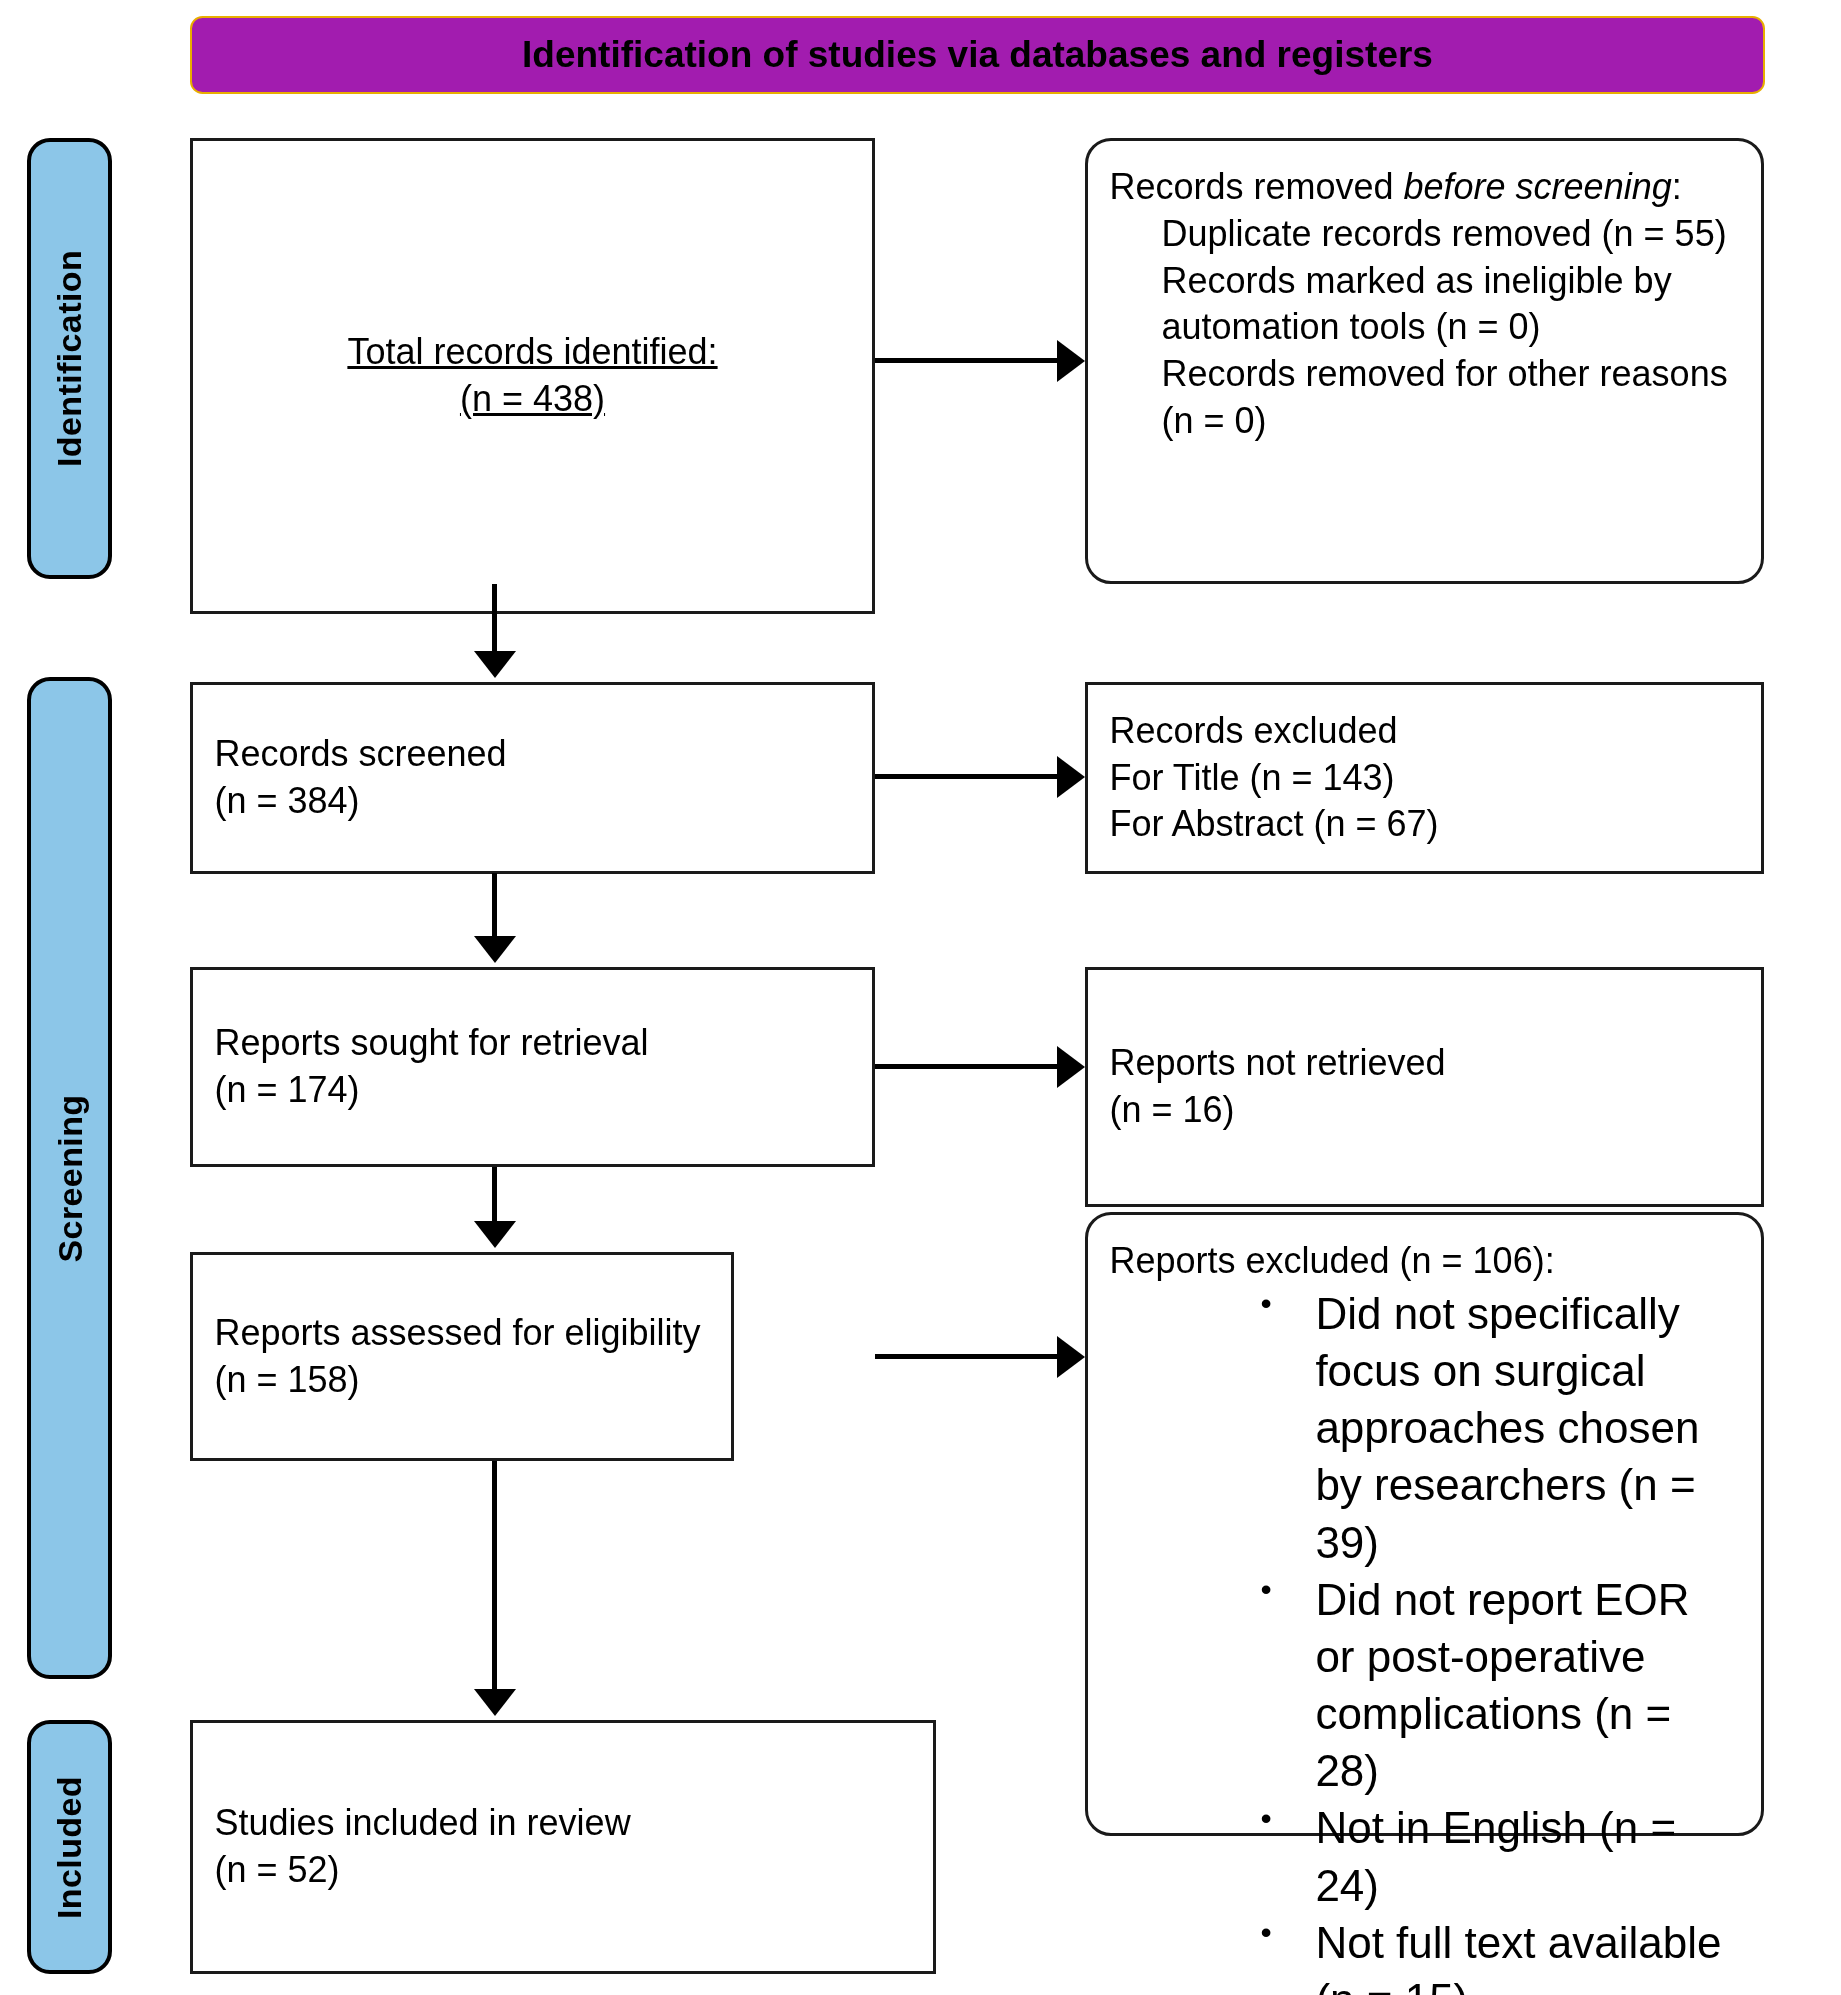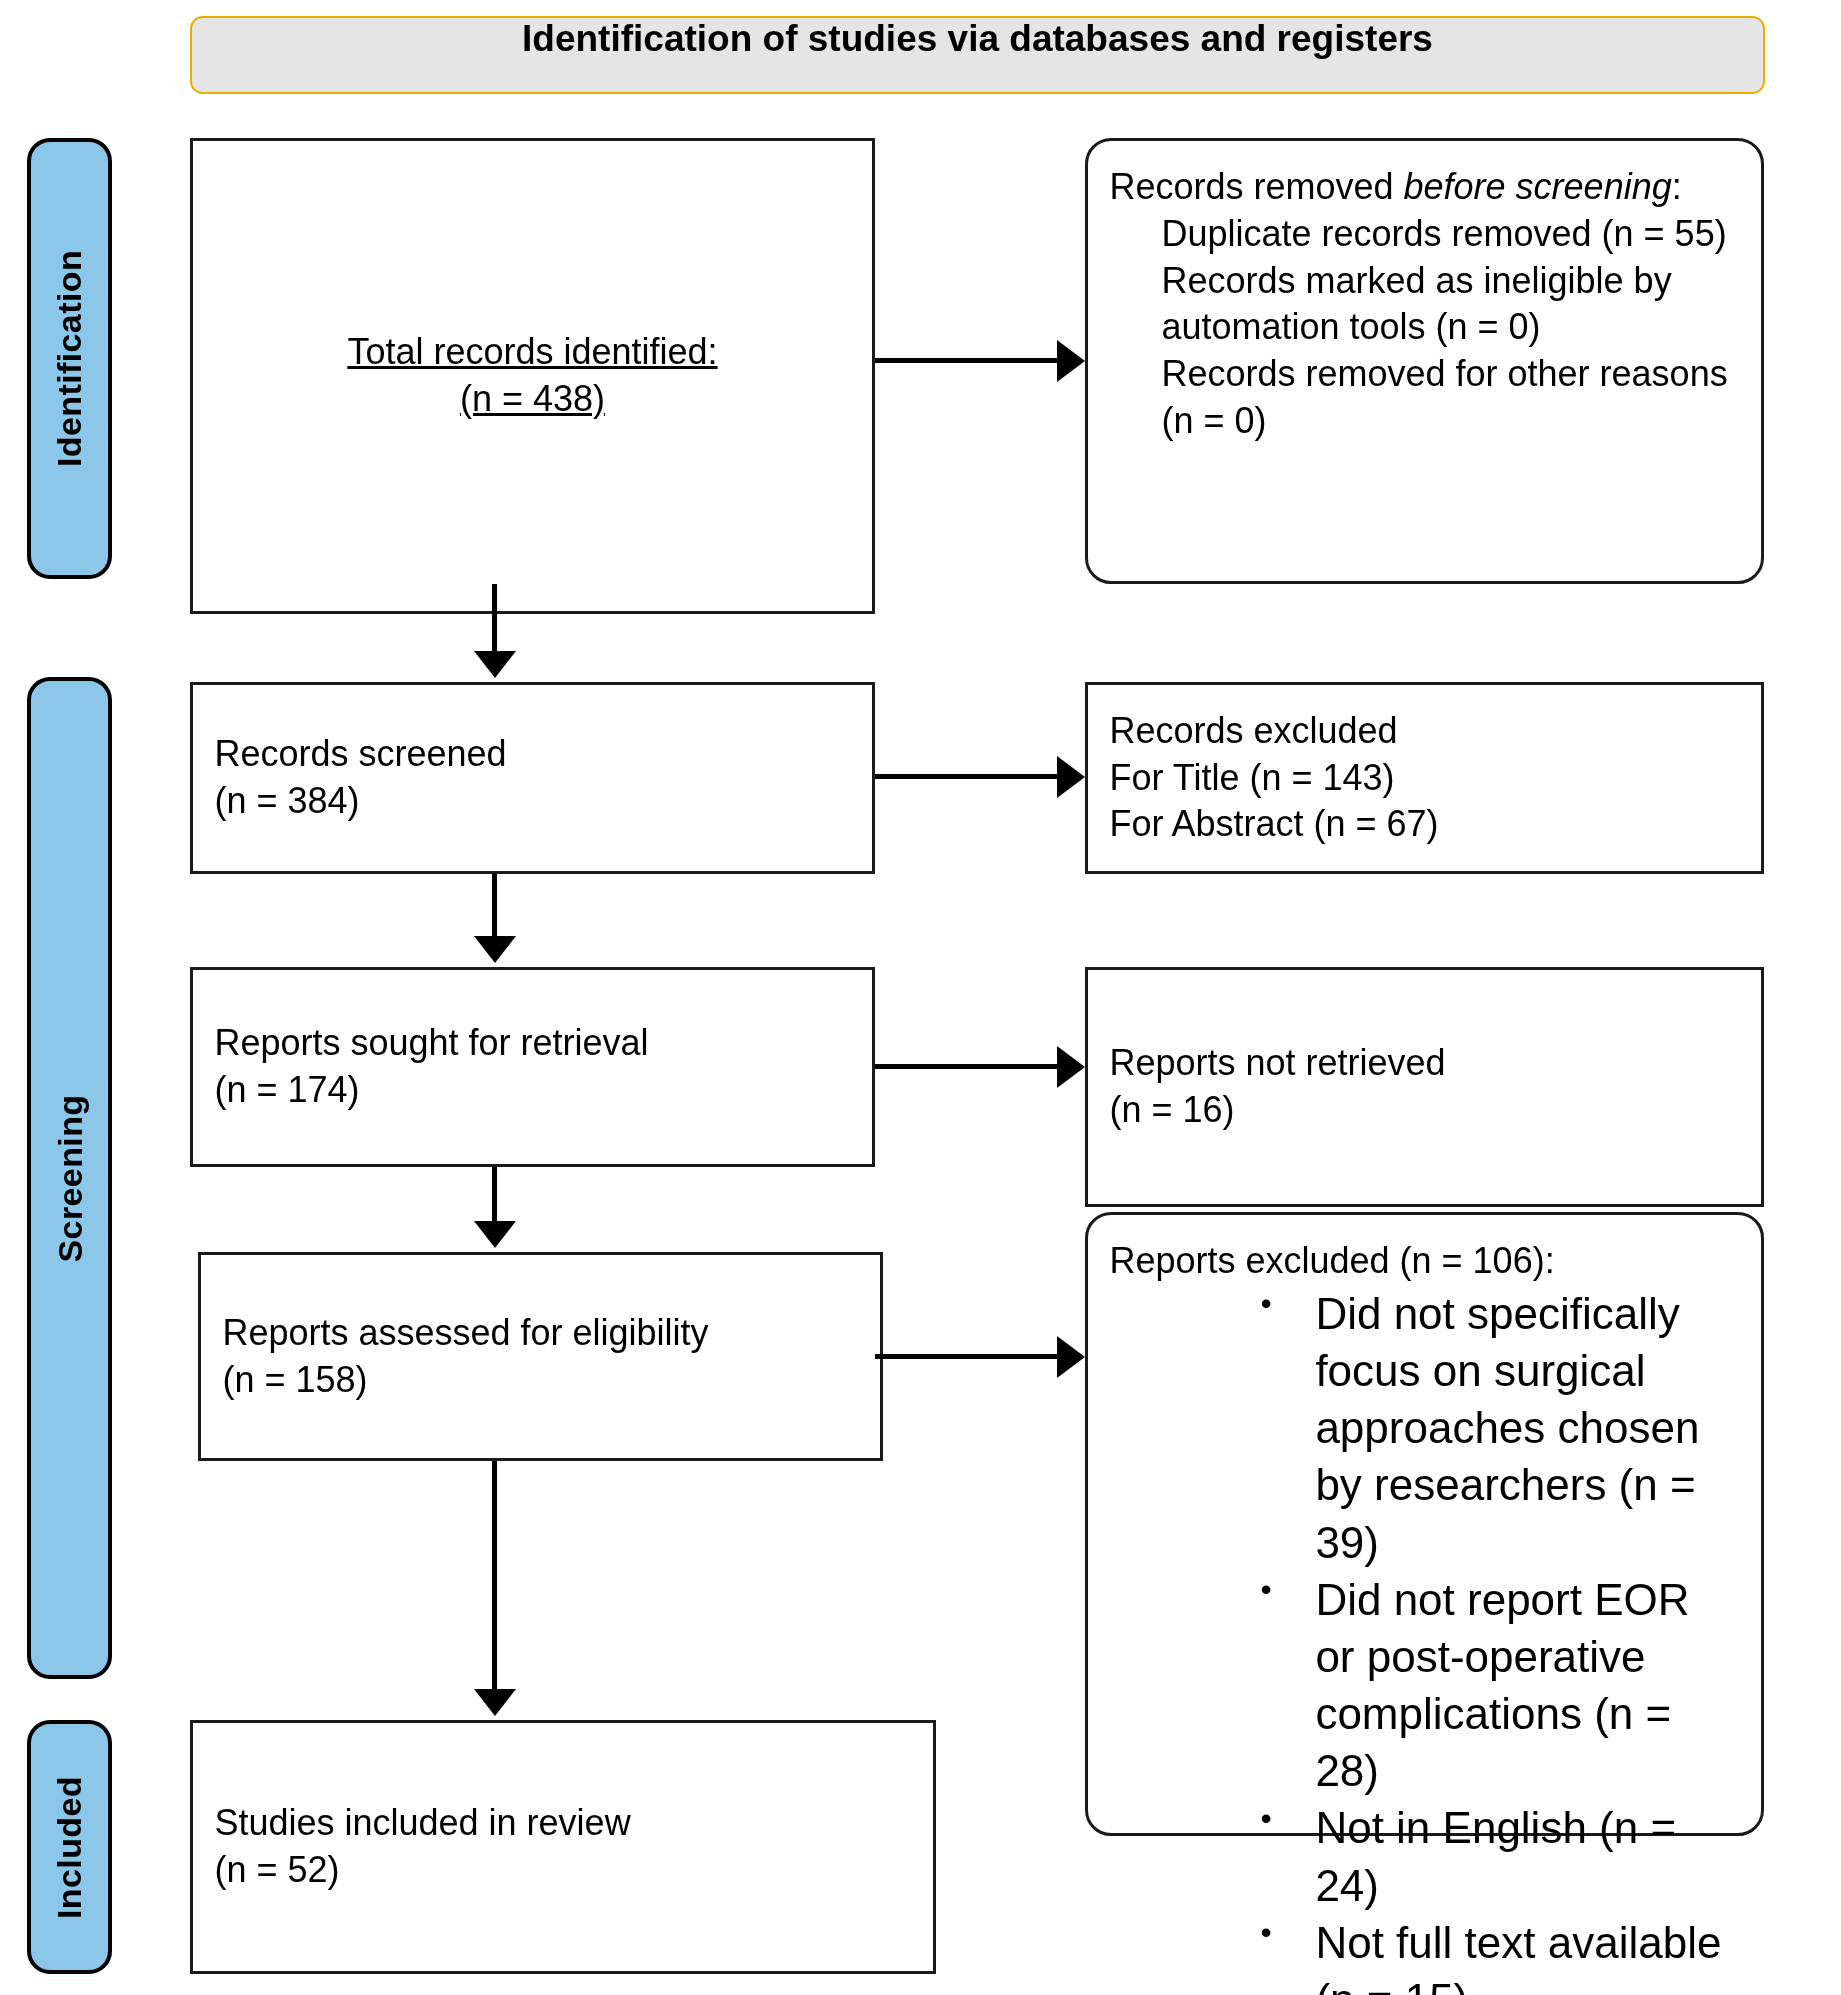--- a/index.html
+++ b/index.html
@@ -18,25 +18,26 @@
     overflow: hidden;
   }
 
   
   .banner {
     position: absolute;
     left: 190px;
     top: 16px;
     width: 1575px;
     height: 78px;
-    background: #e5e5e5;
+    background: #a21caf;
     border: 2.7px solid #E8AE00;
     border-radius: 12.5px;
     box-sizing: border-box;
     display: flex;
+    align-items: center;
     justify-content: center;
   }
   .banner-text {
     font-size: 37px;
     font-weight: bold;
     color: #000000;
     letter-spacing: 0px;
     white-space: nowrap;
   }
 
@@ -110,21 +111,21 @@
     line-height: 1.30;
   }
 
   
   #box-identified        { left: 190px;  top: 138px;  width: 685px;  height: 476px; text-decoration: underline; }
   #box-removed           { left: 1085px; top: 138px;  width: 679px;  height: 446px; }
   #box-screened          { left: 190px;  top: 682px;  width: 685px;  height: 192px; }
   #box-excluded-screen   { left: 1085px; top: 682px;  width: 679px;  height: 192px; }
   #box-sought            { left: 190px;  top: 967px; width: 685px;  height: 200px; }
   #box-not-retrieved     { left: 1085px; top: 967px; width: 679px;  height: 240px; }
-  #box-eligibility       { left: 190px;  top: 1252px; width: 685px;  height: 209px; margin-left: 8px; }
+  #box-eligibility       { left: 190px;  top: 1252px; width: 544px;  height: 209px; }
   #box-reports-excluded  { left: 1085px; top: 1212px; width: 679px;  height: 624px; }
   #box-included          { left: 190px;  top: 1720px; width: 746px;  height: 254px; }
 
   
   .v-arrow {
     position: absolute;
     width: 5.3px;
     background: #000000;
   }
   .v-arrow::after {

